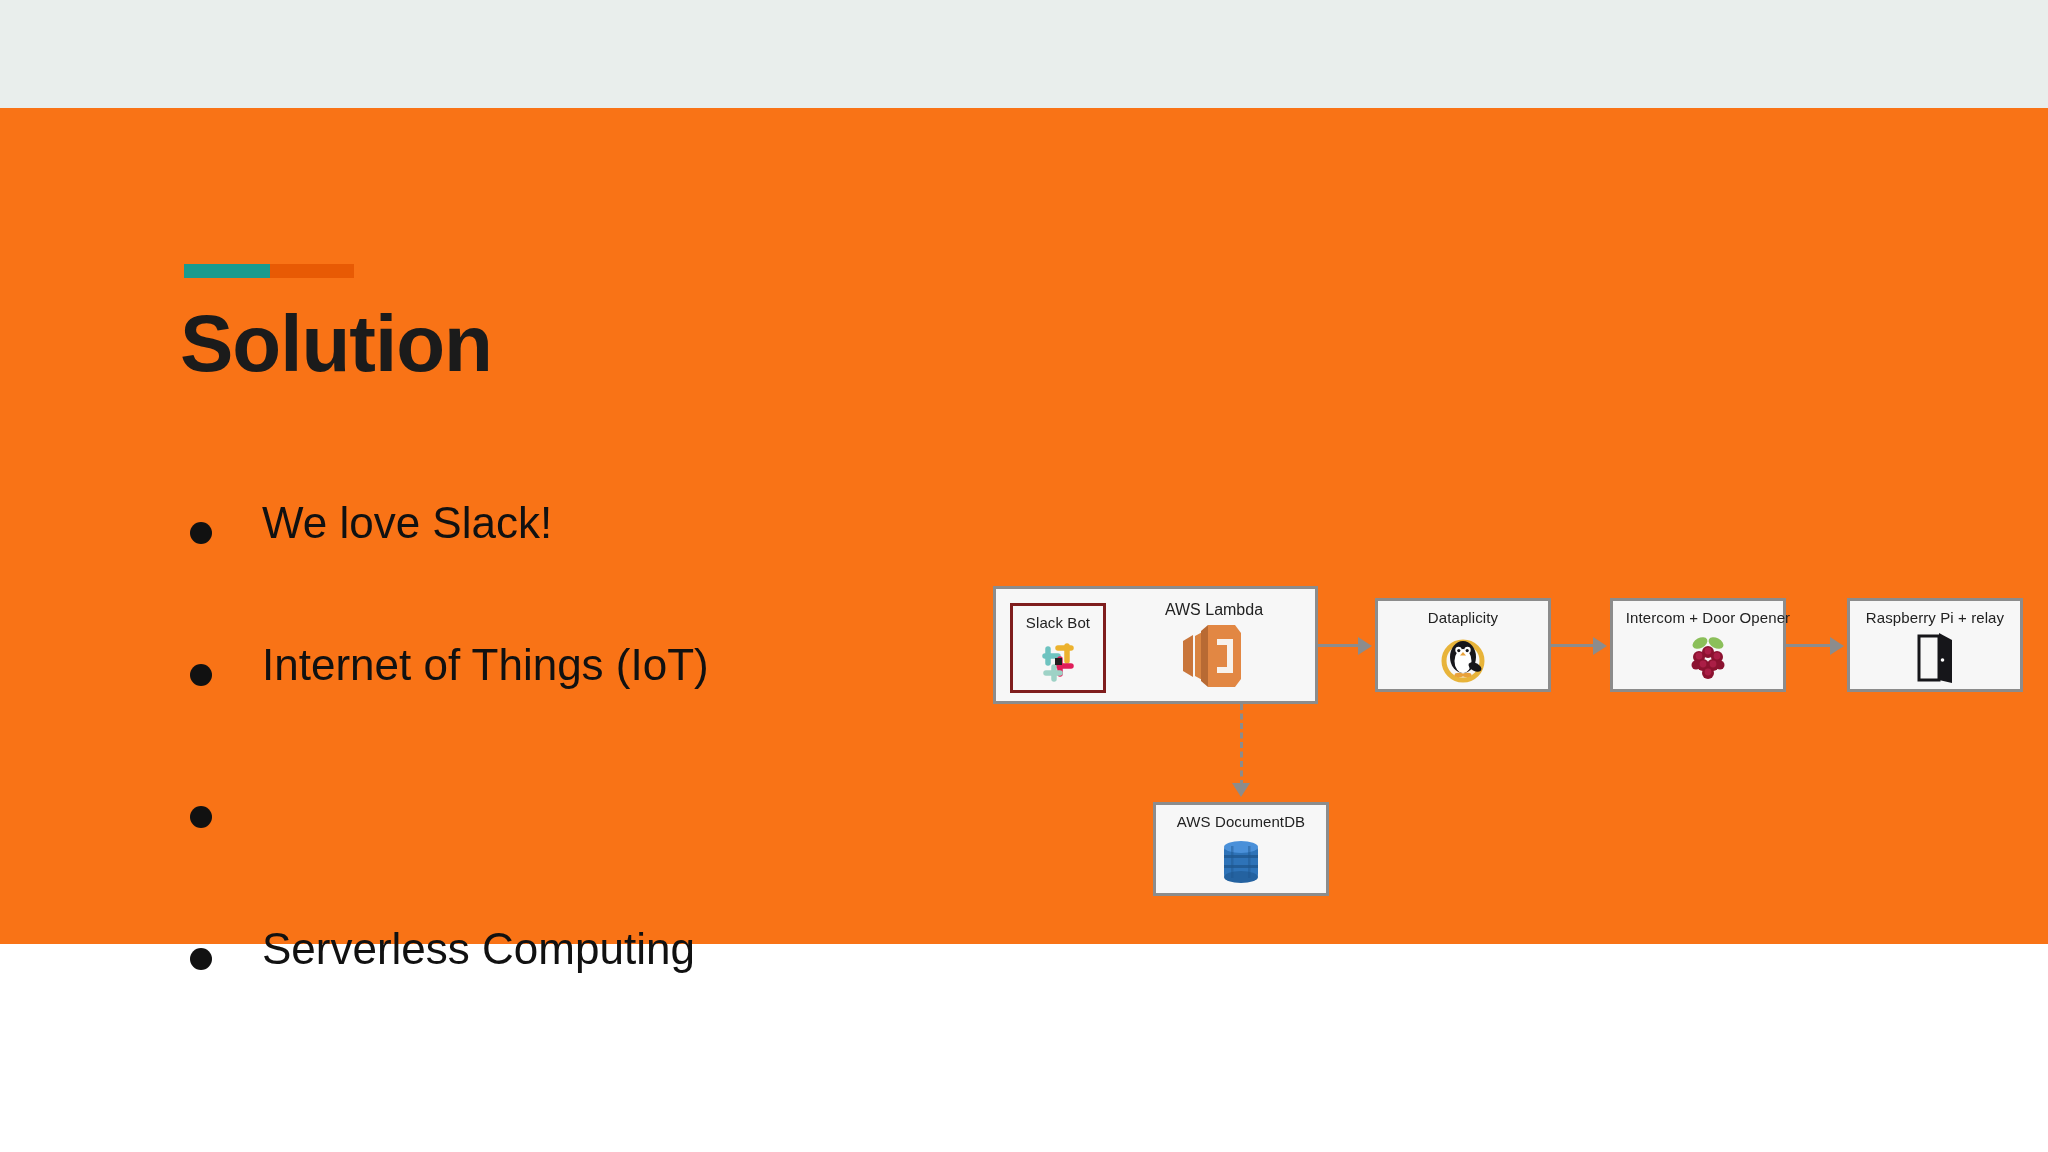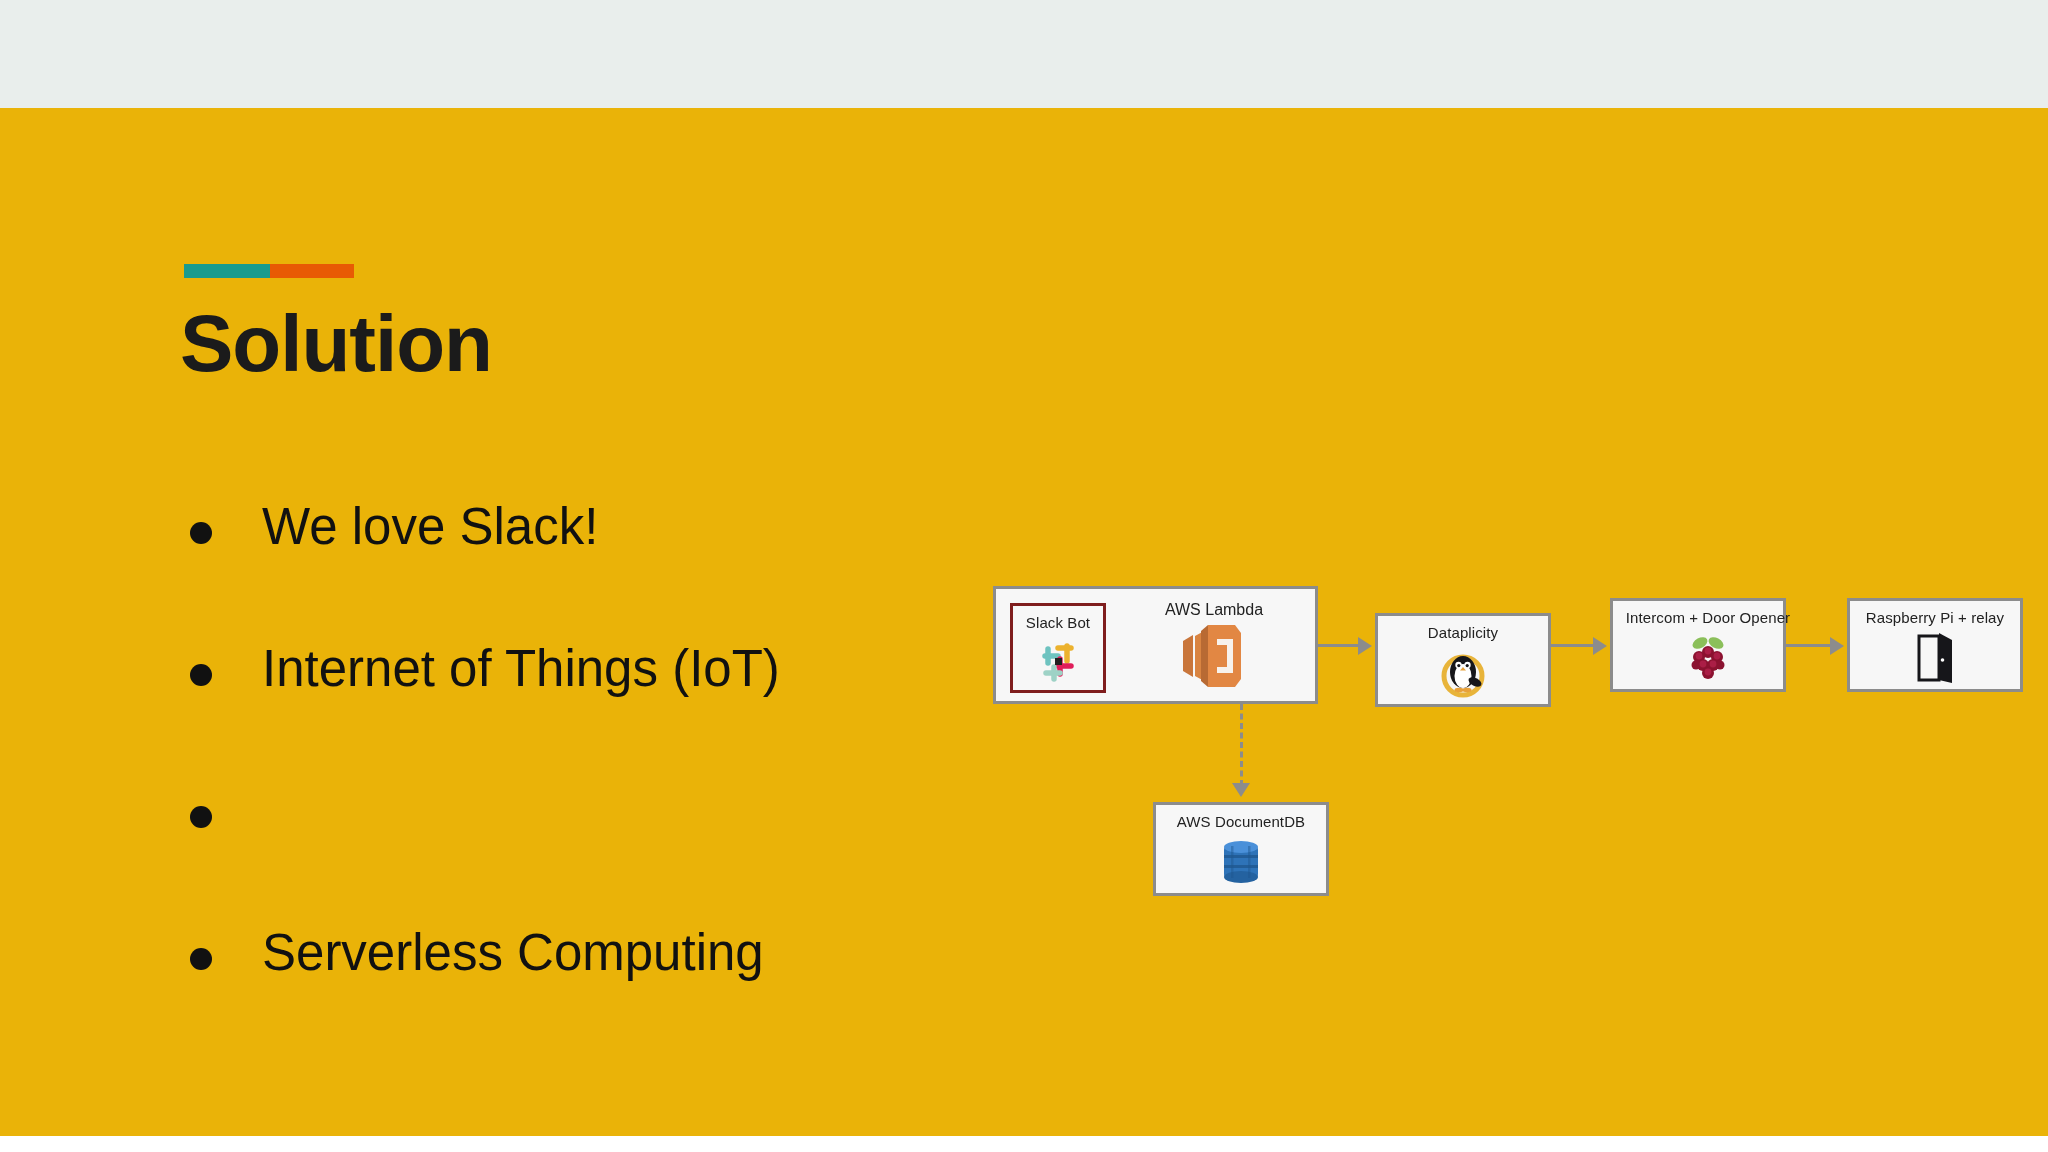--- a/index.html
+++ b/index.html
@@ -2,21 +2,21 @@
 <html><head>
 <meta charset="utf-8">
 <style>
   * { margin:0; padding:0; box-sizing:border-box; }
   html, body {
     width:2048px; height:1152px;
     background:#ffffff;
     font-family:"Liberation Sans", sans-serif;
     overflow:hidden;
   }
-  .slide { position:relative; width:2048px; height:1136px; background:#eab308; }
+  .slide { position:relative; width:2048px; height:944px; background:#f97316; }
 
   
   .top-band {
     position:absolute; left:0; top:0; width:2048px; height:108px;
     background:#e9eeec;
   }
 
   
   .accent-bar {
     position:absolute; left:184px; top:264px;
@@ -41,21 +41,21 @@
   .bullet-item {
     display:flex; align-items:flex-start;
     height:142px;
   }
   .bullet-dot {
     width:22px; height:22px; border-radius:50%;
     background:#111111; flex:0 0 auto;
     margin-top:22px; margin-right:50px;
   }
   .bullet-text {
-    font-size:51px; color:#111111; font-weight:400;
+    font-size:44px; color:#111111; font-weight:400;
     line-height:1.05; white-space:nowrap;
     font-family:"Liberation Sans", sans-serif;
   }
 
   
   .diagram { position:absolute; left:985px; top:580px; width:1050px; height:330px; }
 
   .node {
     position:absolute; background:#f7f7f7;
     border:3px solid #8c8c8c;
@@ -71,21 +71,21 @@
   
   .node-lambda { left:8px; top:6px; width:325px; height:118px; }
   
   .node-slack  { position:absolute; left:14px; top:14px; width:96px; height:90px;
                  background:#f7f7f7; border:3px solid #7f1d1d;
                  display:flex; flex-direction:column; align-items:center; }
   .lambda-title { position:absolute; left:118px; top:12px; width:200px; text-align:center;
                   font-size:16px; color:#222; white-space:nowrap; }
   .lambda-icon  { position:absolute; left:185px; top:34px; }
 
-  .node-dataplicity { left:390px; top:33px; width:176px; height:94px; }
+  .node-dataplicity { left:390px; top:18px; width:176px; height:94px; }
   .node-intercom    { left:625px; top:18px; width:176px; height:94px;padding-left:20px; }
   .node-rpi         { left:862px; top:18px; width:176px; height:94px; }
   .node-docdb       { left:168px; top:222px; width:176px; height:94px; }
 
   
   .arrow-line { position:absolute; height:3px; background:#8c8c8c; }
   .arrow-head {
     position:absolute; width:0; height:0;
     border-top:9px solid transparent; border-bottom:9px solid transparent;
     border-left:14px solid #8c8c8c;

